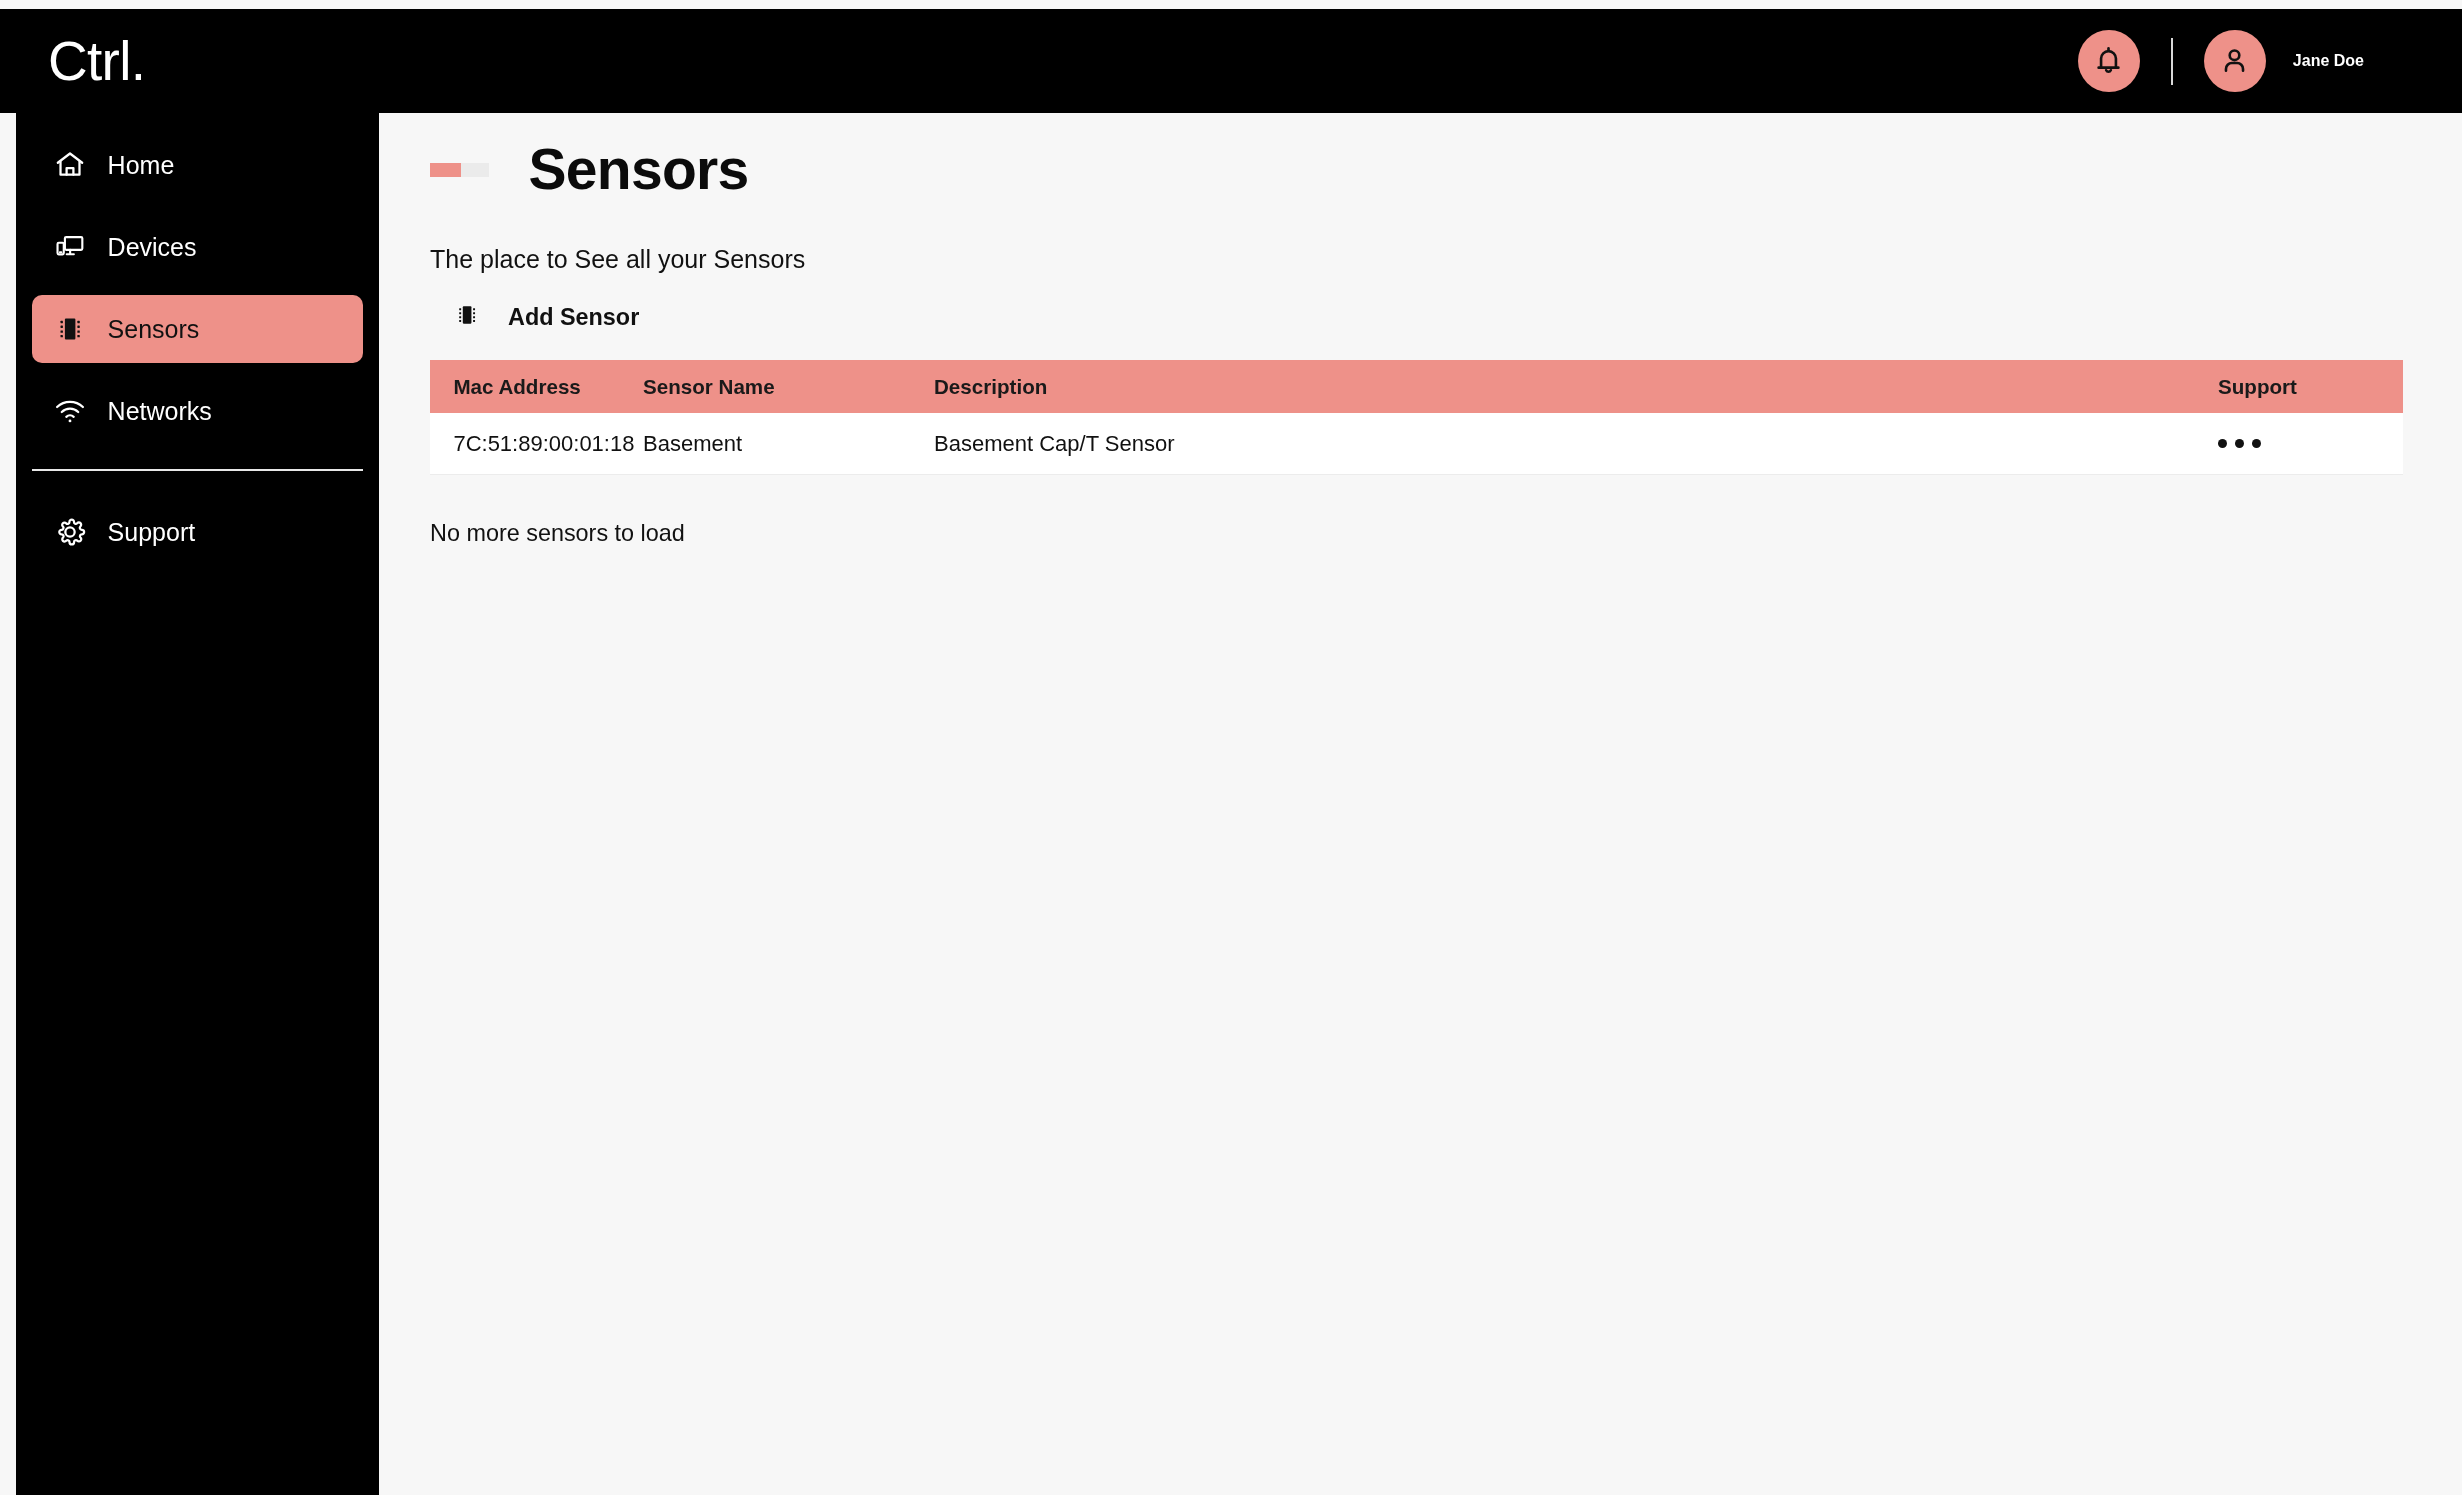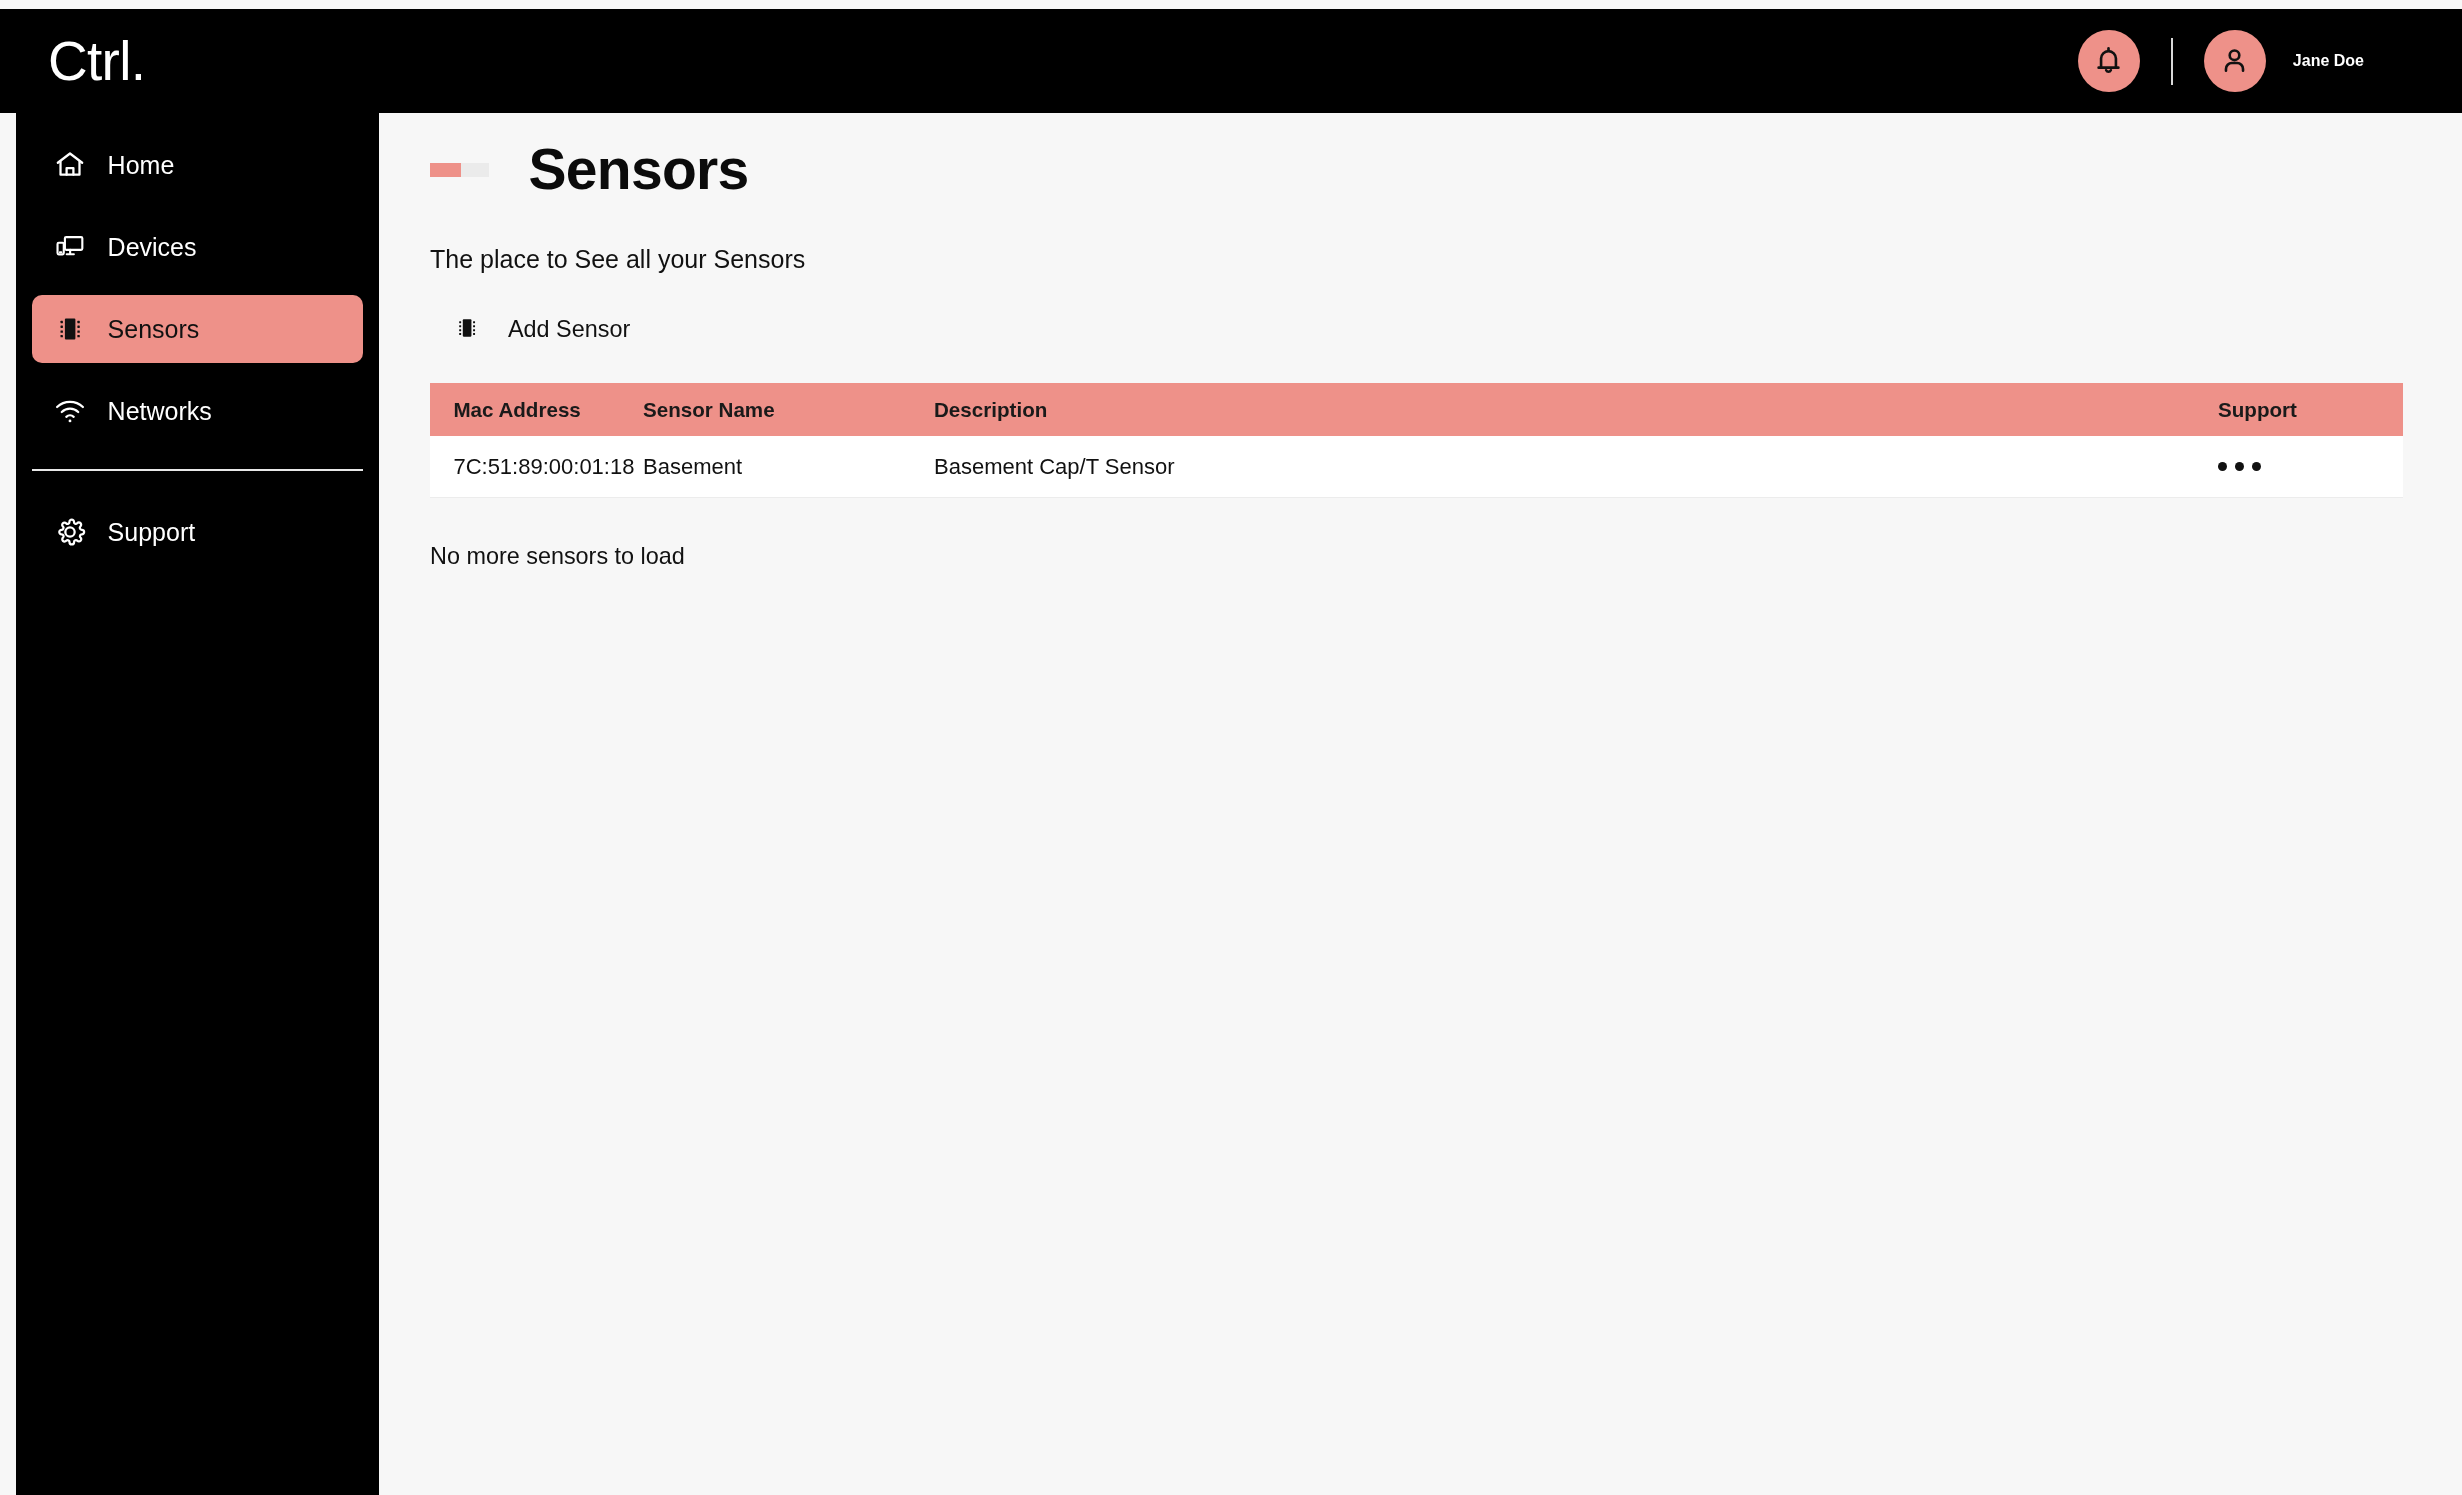--- a/index.html
+++ b/index.html
@@ -104,29 +104,29 @@
   .page-title {
     font-size:57px; font-weight:bold; color:#0b0b0b;
     margin-left:40px; line-height:1; letter-spacing:-0.7px;
   }
   .subtitle {
     margin-top:47px;
     font-size:25px; color:#111;
   }
 
   .add-row {
-    display:flex; align-items:center;
-    margin-top:40px; padding-left:23px;
-    cursor:pointer; width:max-content;
+    display:flex; align-items:flex-end;
+    margin-top:27px; padding-left:23px;
+    cursor:pointer; width:max-content;font-weight:bold;
   }
   .add-row .add-label { font-size:23.4px; color:#111; margin-left:27px; }
 
   
   .table {
-    margin-top:39px;
+    margin-top:29px;
     width:1973px;
     background:#000000;
   }
   .t-head {
     display:flex; align-items:center;
     height:53px;
     background:#ee9189;
   }
   .t-head .cell { font-size:20.6px; font-weight:bold; color:#1a1a1a; }
   .t-row {

